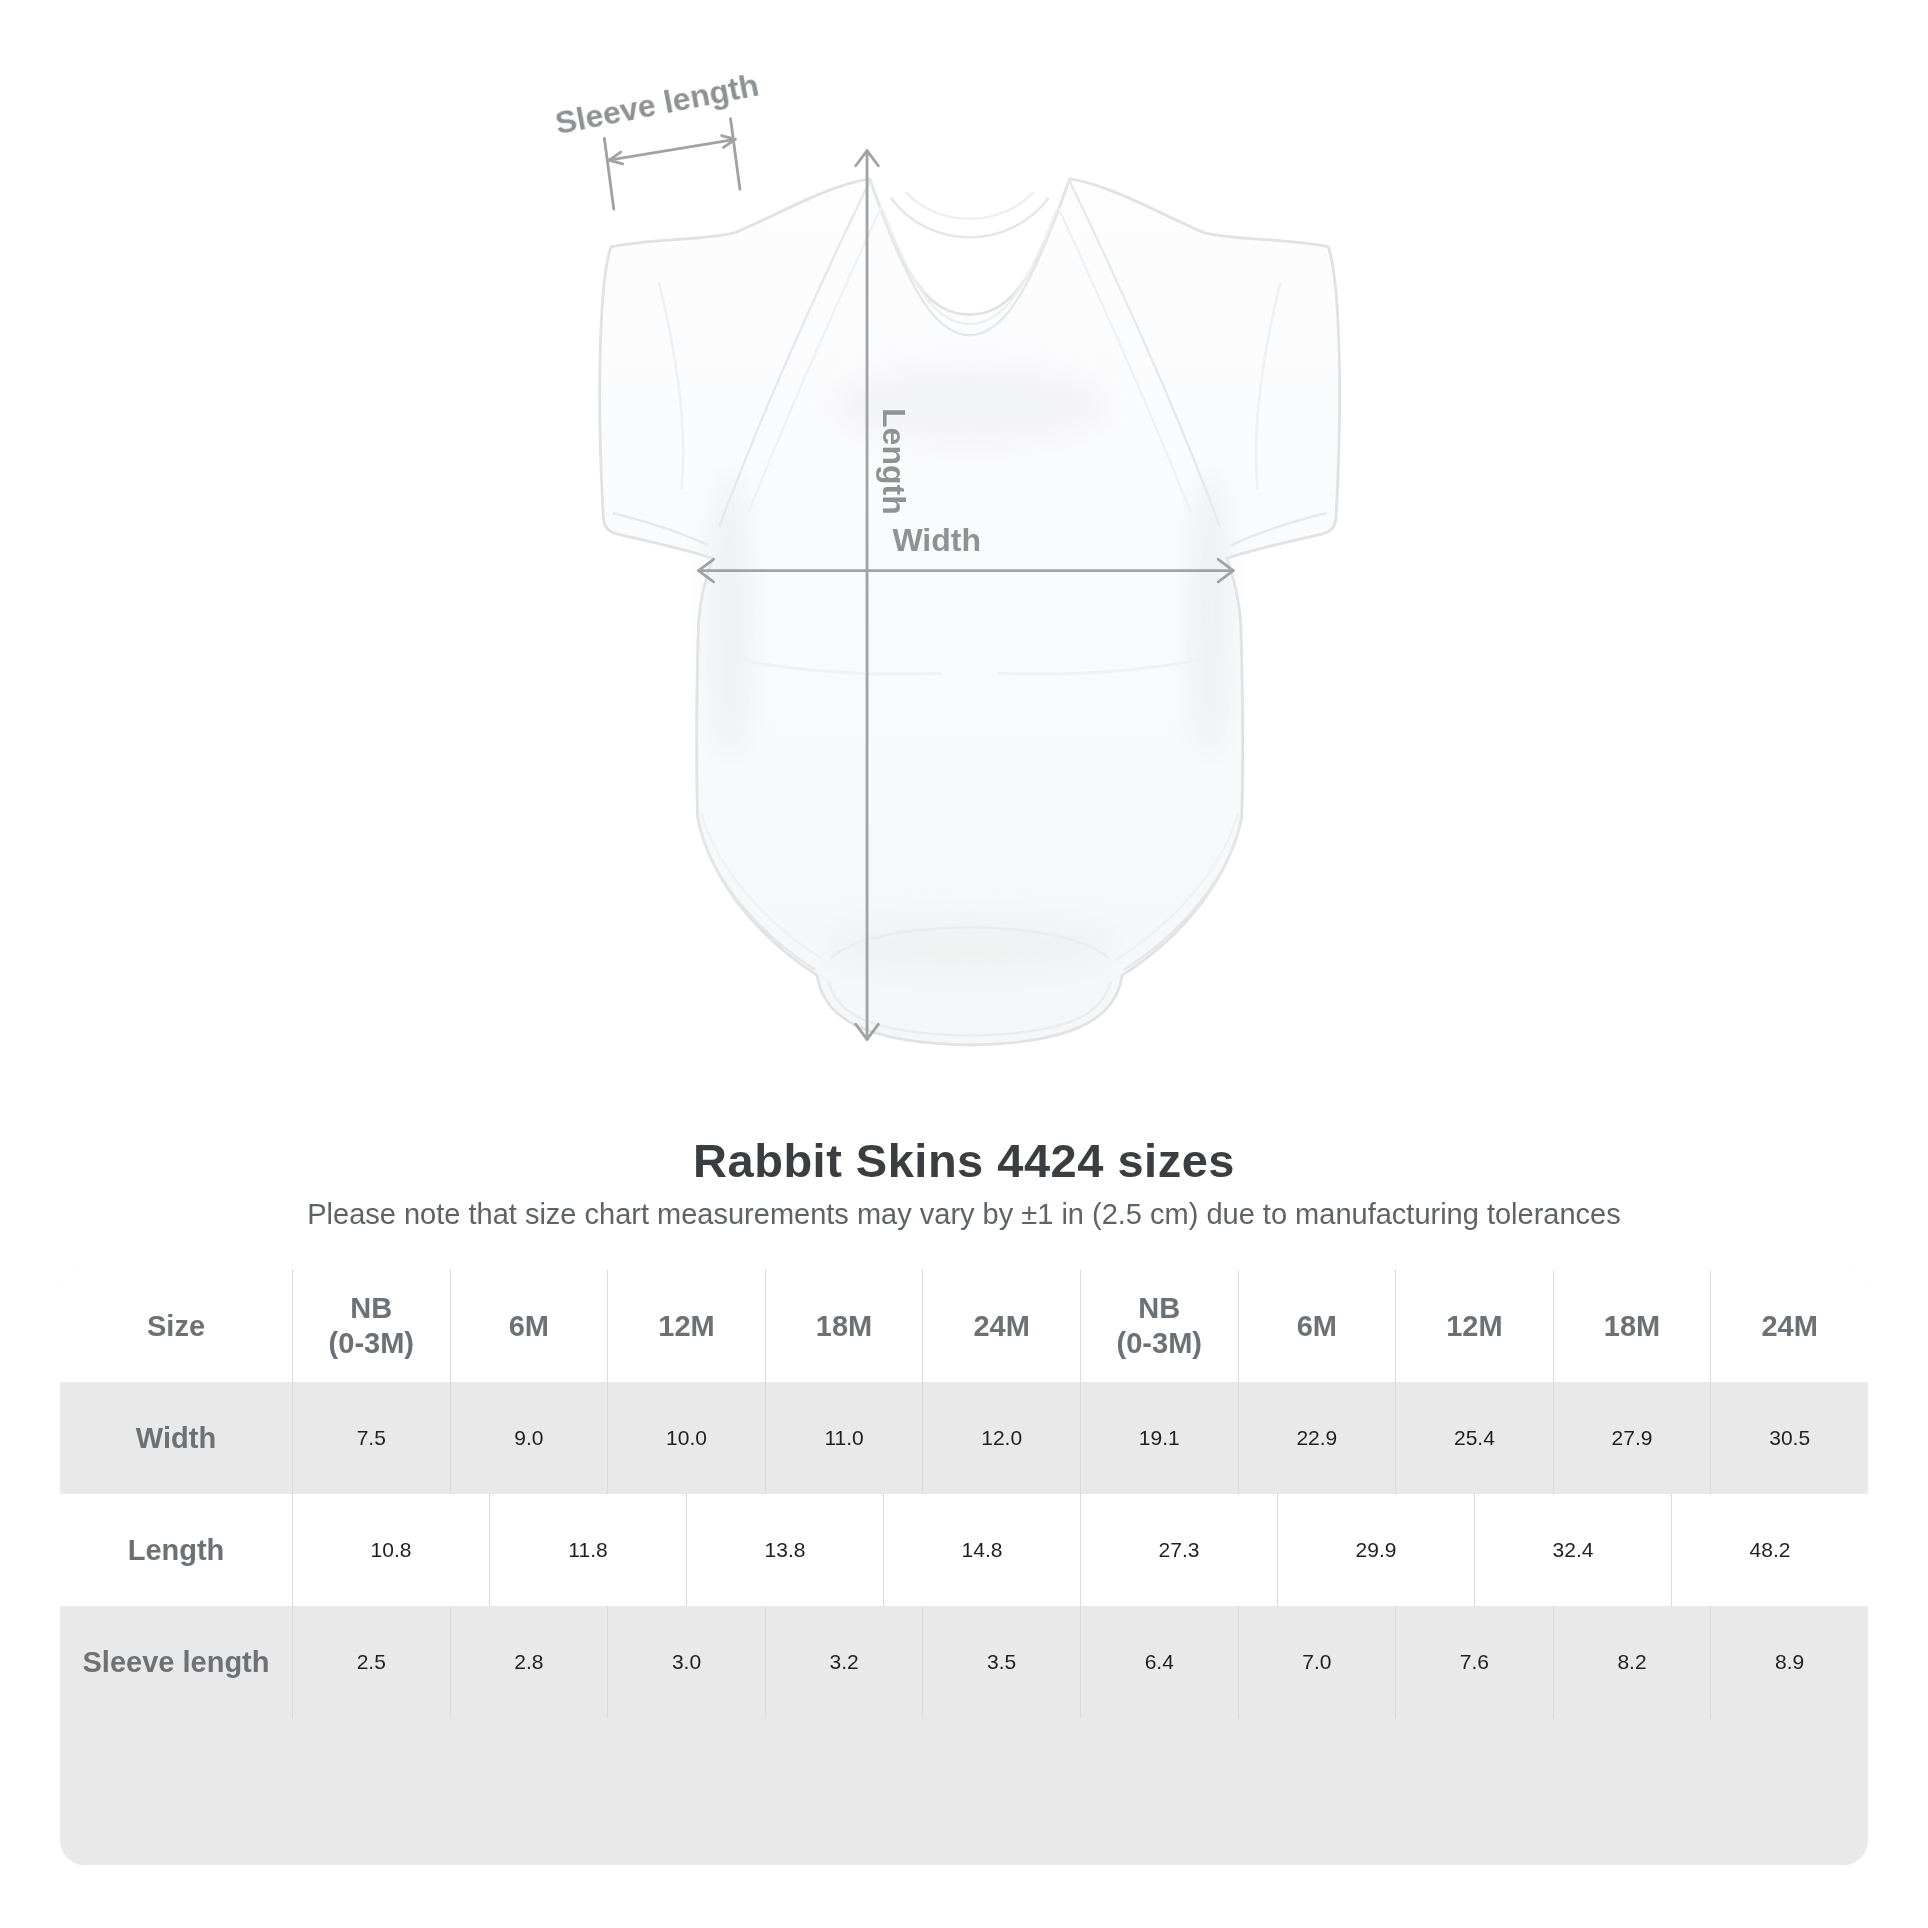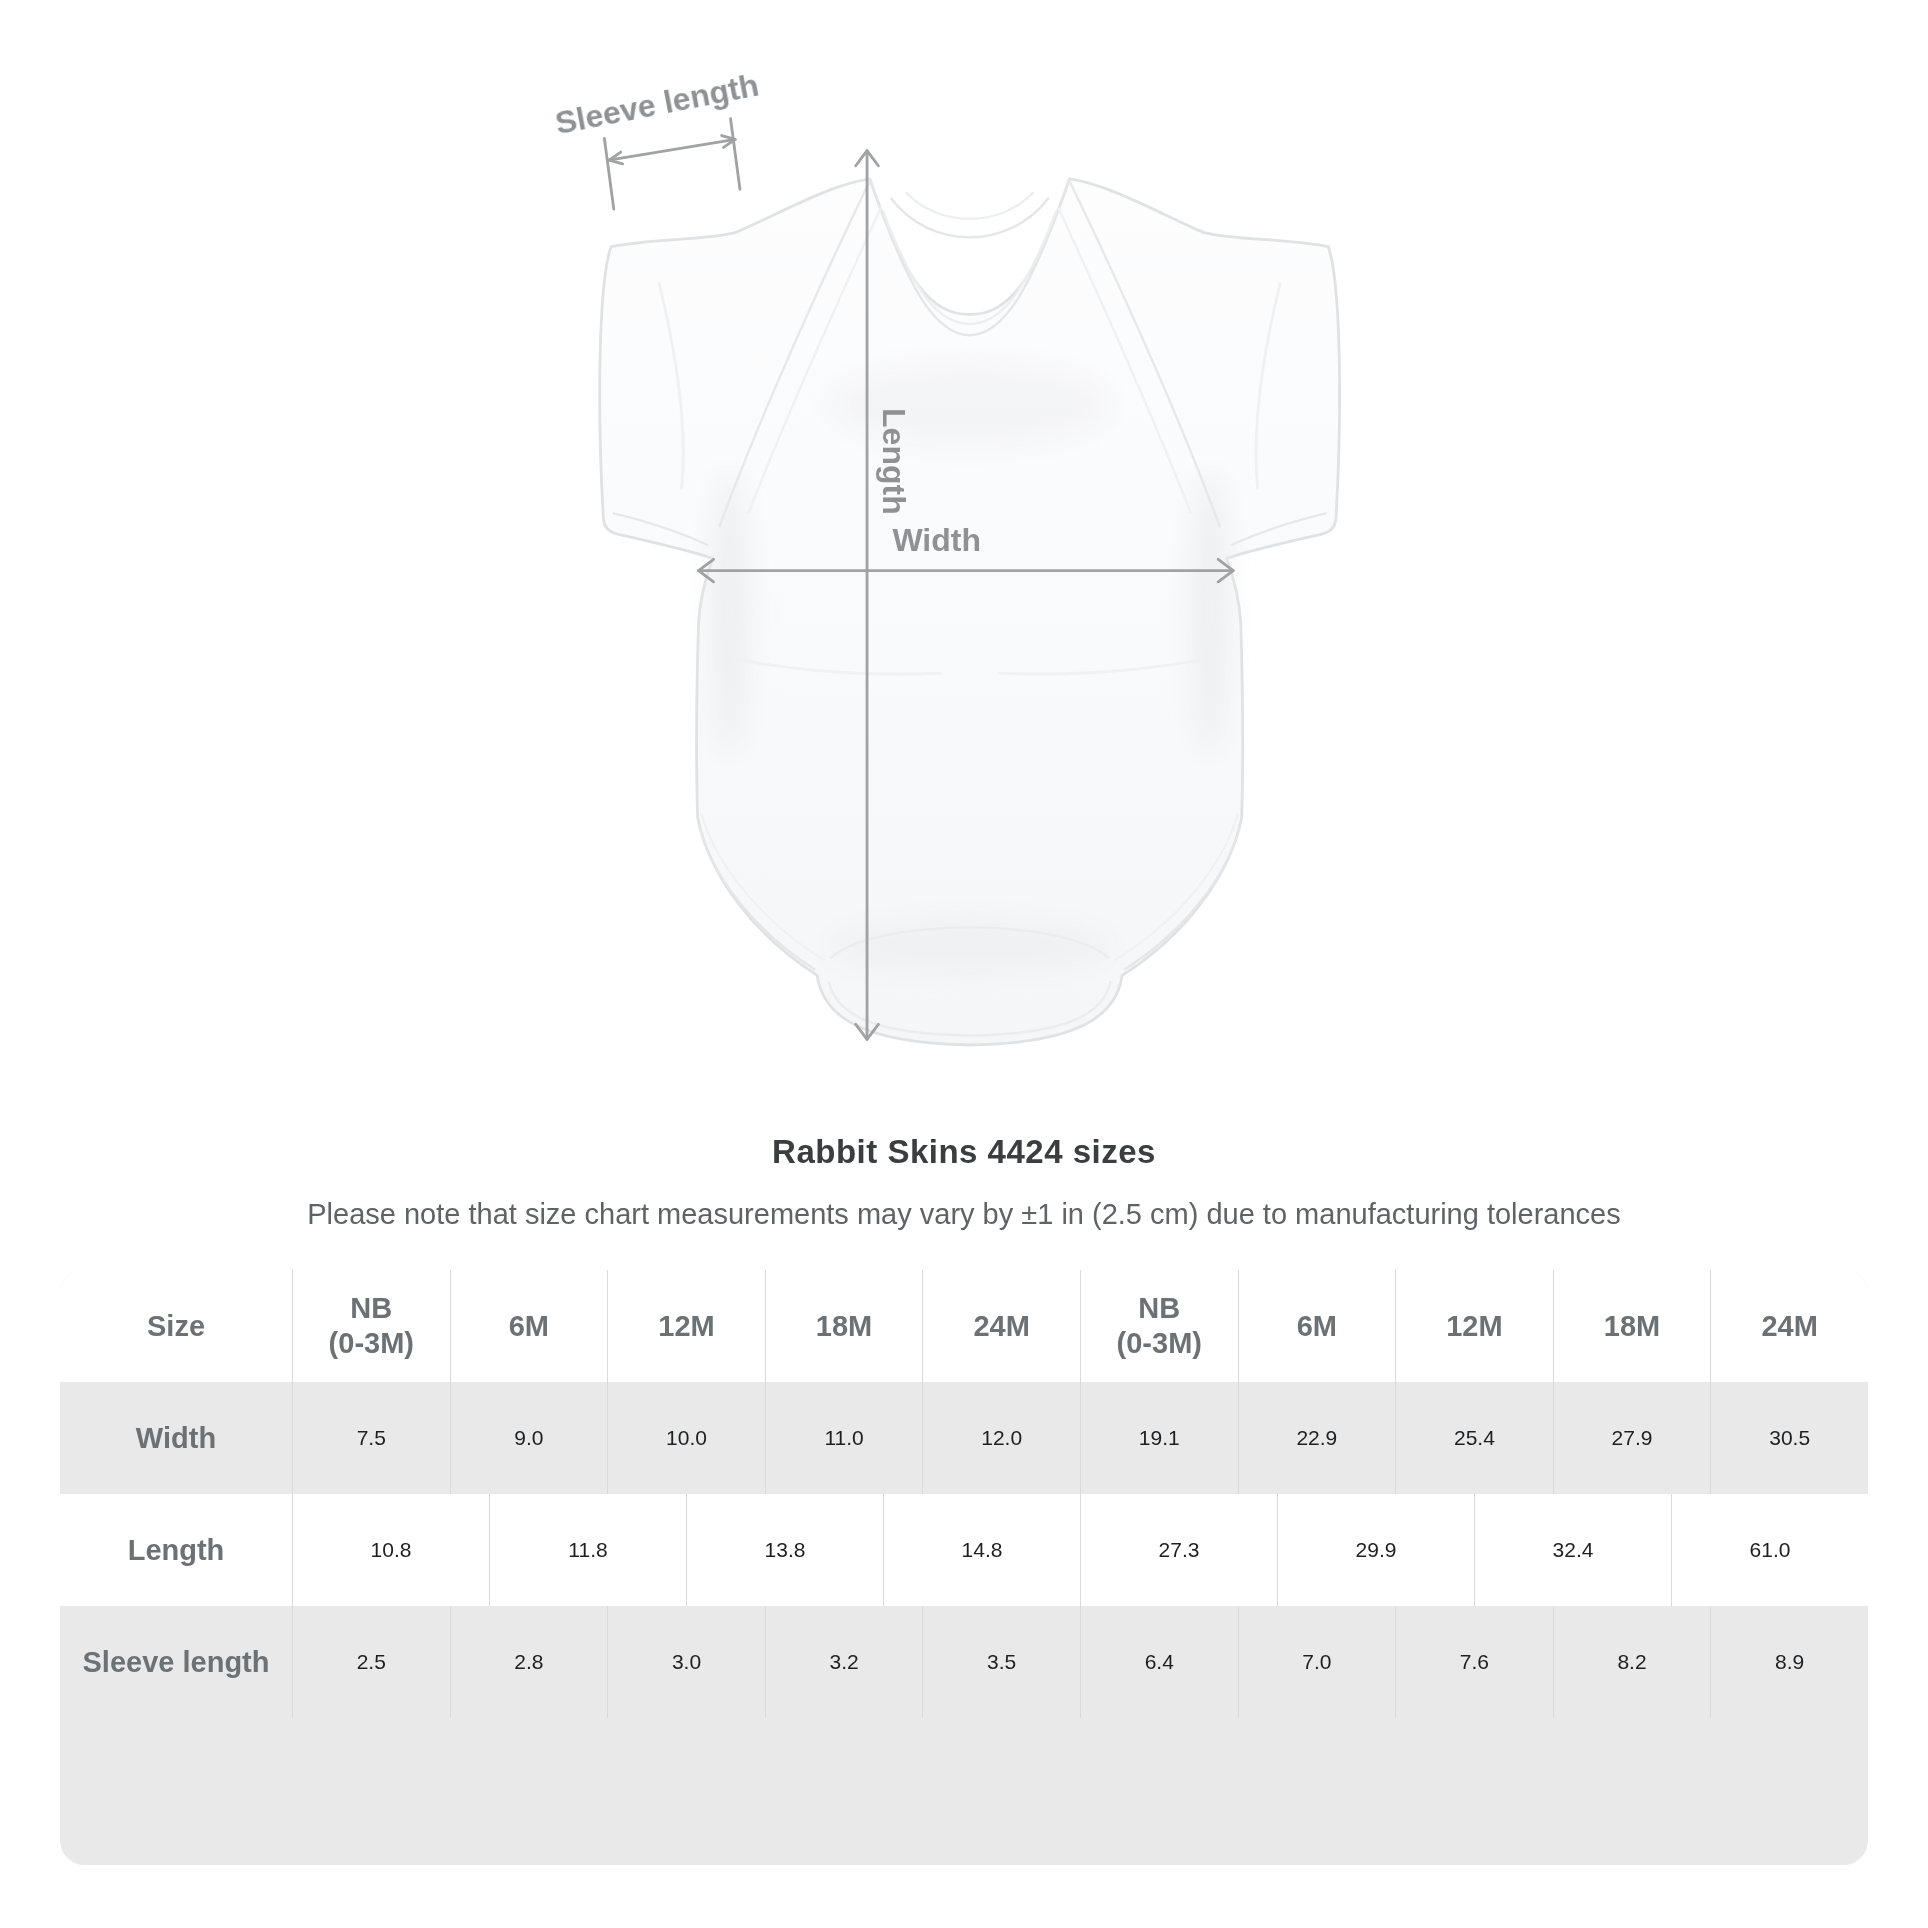--- a/index.html
+++ b/index.html
@@ -3,21 +3,21 @@
 <meta charset="utf-8">
 <style>
   *{box-sizing:border-box;margin:0;padding:0}
   html,body{width:1928px;height:1928px;overflow:hidden}
   body{background:#ffffff;font-family:"Liberation Sans","DejaVu Sans",sans-serif}
   .canvas{position:relative;width:1928px;height:1928px;background:#fff;overflow:hidden}
 
   .figure-svg{position:absolute;left:0;top:0}
 
   .page-title{position:absolute;left:0;top:1133px;width:1928px;text-align:center;
-    font-size:33px;font-weight:bold;color:#3a3e41;letter-spacing:0.5px}
+    font-size:47px;font-weight:bold;color:#3a3e41;letter-spacing:0.5px}
   .page-subtitle{position:absolute;left:0;top:1198px;width:1928px;text-align:center;
     font-size:29px;color:#5e6366}
 
   .size-table{position:absolute;left:60px;top:1270px;width:1808px;height:595px;
     background:#e9e9e9;border-radius:24.5px;overflow:hidden}
   .unit-band{display:flex;height:149px}
   .unit-group{display:flex;flex-direction:column;justify-content:center;align-items:center;padding-top:13px}
   .unit-imperial{width:1020px}
   .unit-metric{width:788px}
   .unit-name{font-size:38px;font-weight:bold;font-style:italic;color:#596064}
@@ -182,21 +182,21 @@
         </div>
         <div class="trow t-white">
           <div class="tcell label-cell">Length</div>
           <div class="tcell value-cell">10.8</div>
           <div class="tcell value-cell">11.8</div>
           <div class="tcell value-cell">13.8</div>
           <div class="tcell value-cell">14.8</div>
           <div class="tcell value-cell">27.3</div>
           <div class="tcell value-cell">29.9</div>
           <div class="tcell value-cell">32.4</div>
-          <div class="tcell value-cell">61.0</div>
+          <div class="tcell value-cell">48.2</div>
         </div>
         <div class="trow t-gray">
           <div class="tcell label-cell">Sleeve length</div>
           <div class="tcell value-cell">2.5</div>
           <div class="tcell value-cell">2.8</div>
           <div class="tcell value-cell">3.0</div>
           <div class="tcell value-cell">3.2</div>
           <div class="tcell value-cell">3.5</div>
           <div class="tcell value-cell">6.4</div>
           <div class="tcell value-cell">7.0</div>

